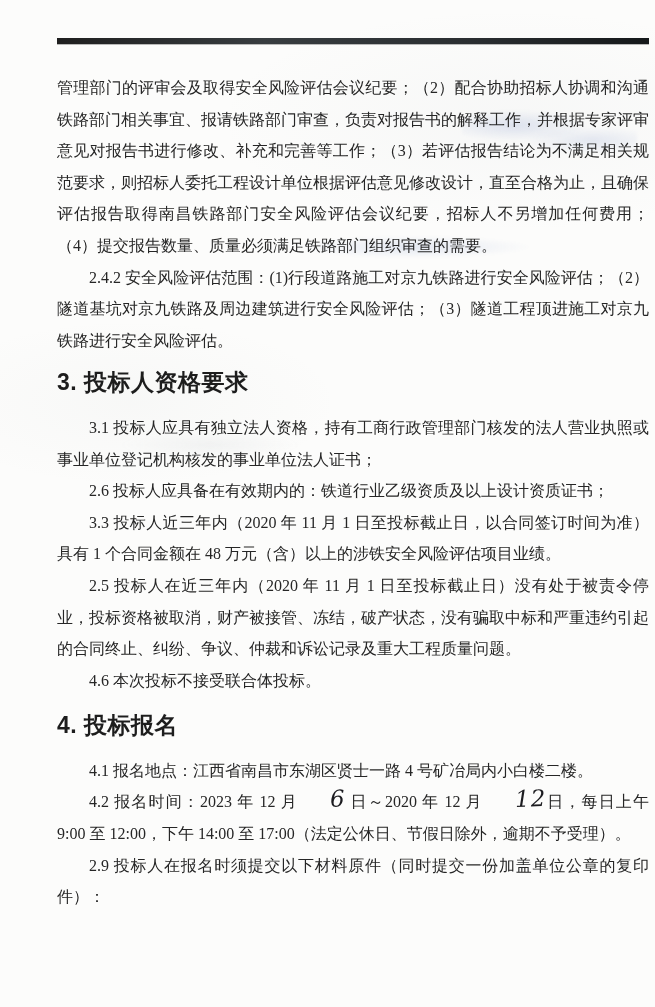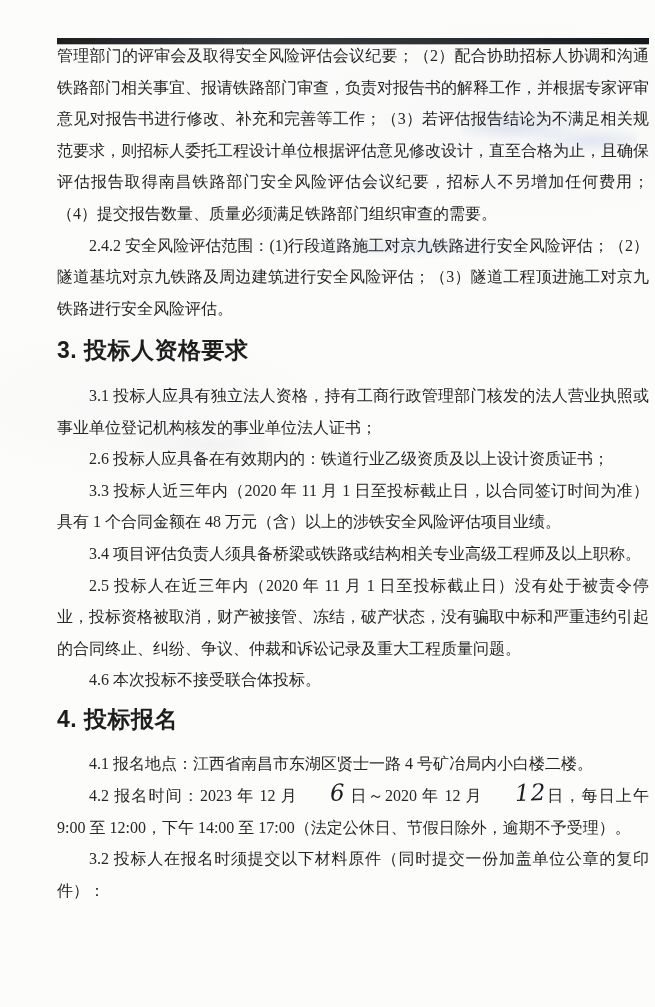--- a/index.html
+++ b/index.html
@@ -24,40 +24,40 @@
     left: 57px;
     top: 38px;
     width: 592px;
     height: 6px;
     background: linear-gradient(90deg, #1f1f1f 0%, #383d40 35%, #2a2e31 70%, #15181a 100%);
     box-shadow: 0 1px 0 rgba(60,60,60,0.35);
   }
   .content {
     position: absolute;
     left: 57px;
-    top: 40px;
+    top: 72px;
     width: 592px;
     color: #262626;
     font-size: 16px;
     line-height: 31.6px;
     text-align: justify;
   }
   .para { margin: 0; }
   .para.indent { text-indent: 2em; }
   .heading {
     font-family: "Liberation Sans", sans-serif;
     font-weight: bold;
     font-size: 23px;
     letter-spacing: 0.5px;
     color: #1d1d1d;
     margin: 11px 0 13px 0;
     text-align: left;
     text-indent: 0;
   }
-  .heading-extra-gap { margin-top: 8px; }
+  .heading-extra-gap { margin-top: 14px; }
   .handwritten {
     font-family: "DejaVu Serif", serif;
     font-style: italic;
     font-size: 23px;
     line-height: 1;
     letter-spacing: 1px;
     color: #1c1c20;
     display: inline-block;
     transform: rotate(-2deg);
   }
@@ -103,28 +103,27 @@
 
 
     <h3 class="heading">3. 投标人资格要求</h3>
 
     <p class="para indent">3.1 投标人应具有独立法人资格，持有工商行政管理部门核发的法人营业执照或事业单位登记机构核发的事业单位法人证书；</p>
 
     <p class="para indent">2.6 投标人应具备在有效期内的：铁道行业乙级资质及以上设计资质证书；</p>
 
     <p class="para indent">3.3 投标人近三年内（2020 年 11 月 1 日至投标截止日，以合同签订时间为准）具有 1 个合同金额在 48 万元（含）以上的涉铁安全风险评估项目业绩。</p>
 
-    <p class="para indent">3.4 项目评估负责人须具备桥梁或铁路或结构相关专业高级工程师及以上职称。</p>
 
     <p class="para indent">2.5 投标人在近三年内（2020 年 11 月 1 日至投标截止日）没有处于被责令停业，投标资格被取消，财产被接管、冻结，破产状态，没有骗取中标和严重违约引起的合同终止、纠纷、争议、仲裁和诉讼记录及重大工程质量问题。</p>
 
     <p class="para indent">4.6 本次投标不接受联合体投标。</p>
 
     <h3 class="heading heading-extra-gap">4. 投标报名</h3>
 
     <p class="para indent">4.1 报名地点：江西省南昌市东湖区贤士一路 4 号矿冶局内小白楼二楼。</p>
 
     <p class="para indent"><span>4.2 报名时间：2023 年 12 月</span><span class="handwritten">6</span><span> 日～2020 年 12 月</span><span class="handwritten">12</span><span>日，每日上午 9:00 至 12:00，下午 14:00 至 17:00（法定公休日、节假日除外，逾期不予受理）。</span></p>
 
-    <p class="para indent">3.2 投标人在报名时须提交以下材料原件（同时提交一份加盖单位公章的复印件）：</p>
+    <p class="para indent">2.9 投标人在报名时须提交以下材料原件（同时提交一份加盖单位公章的复印件）：</p>
 
   </div>
 </div>
 
 </body></html>

